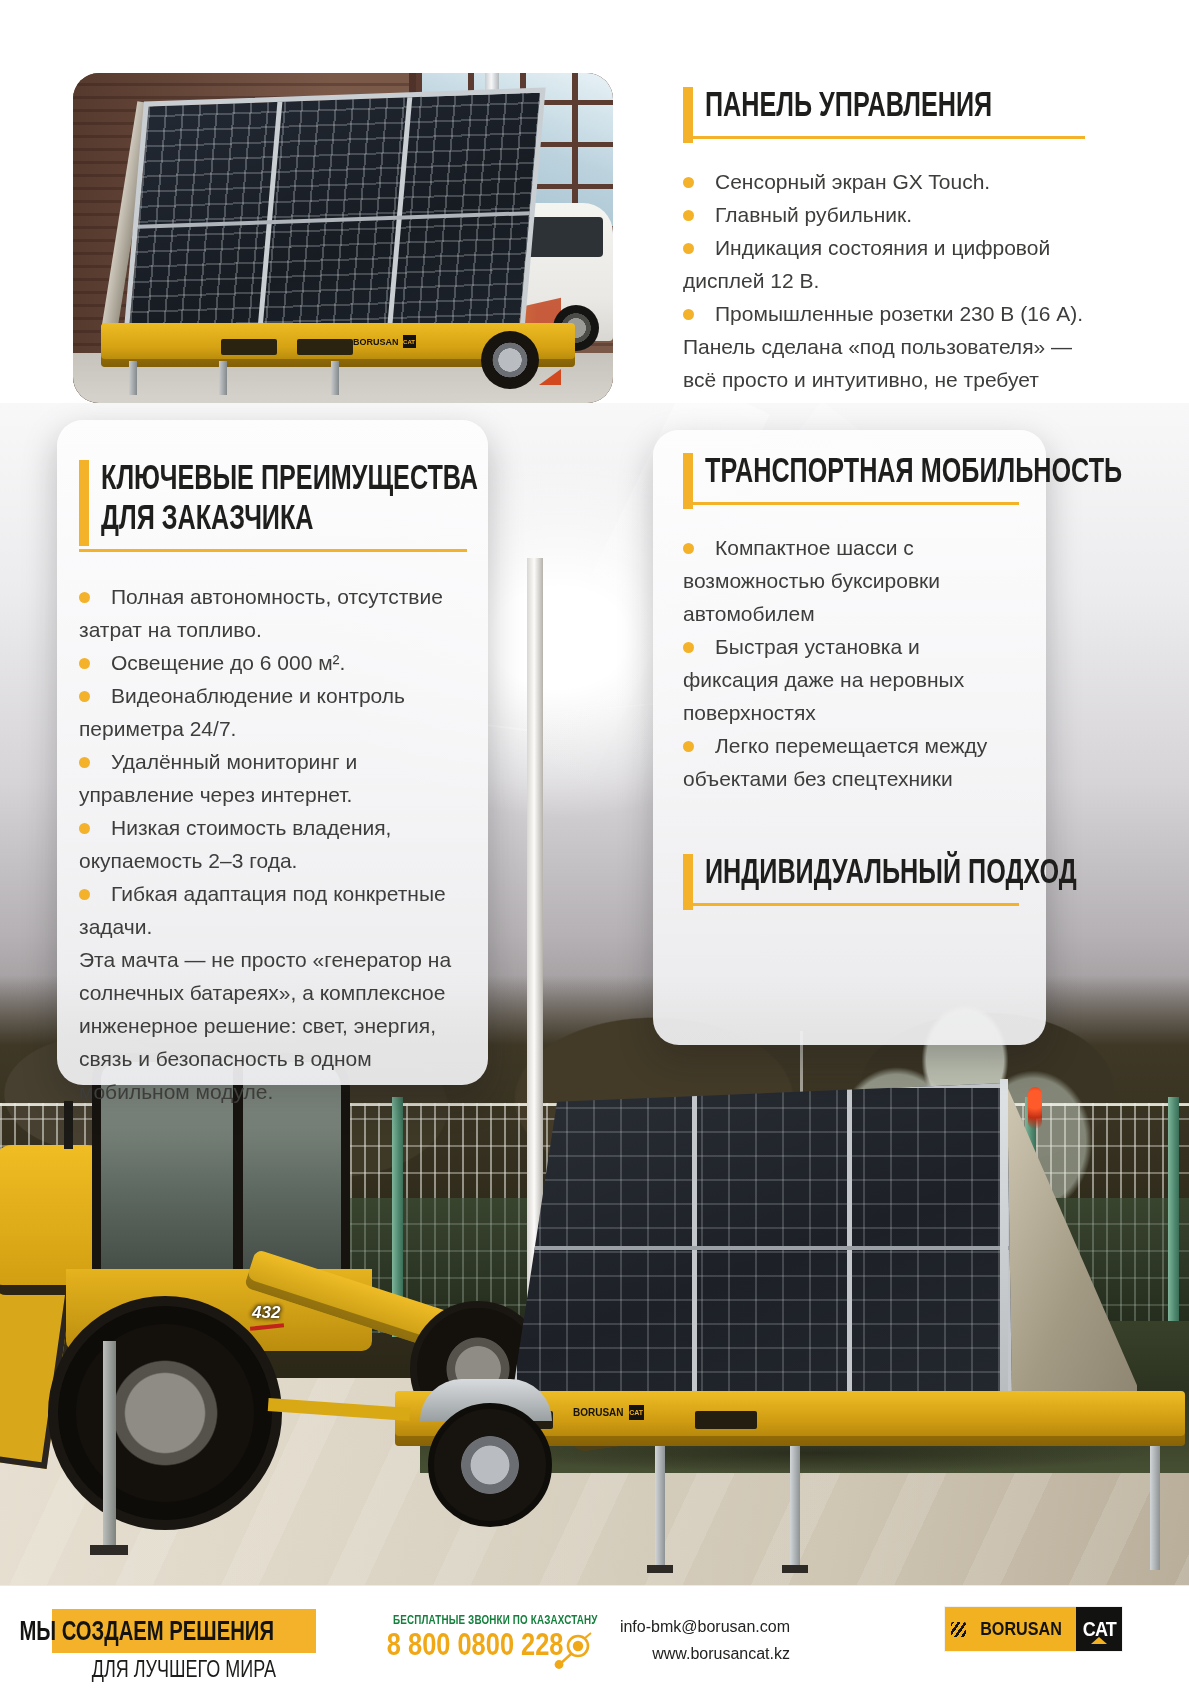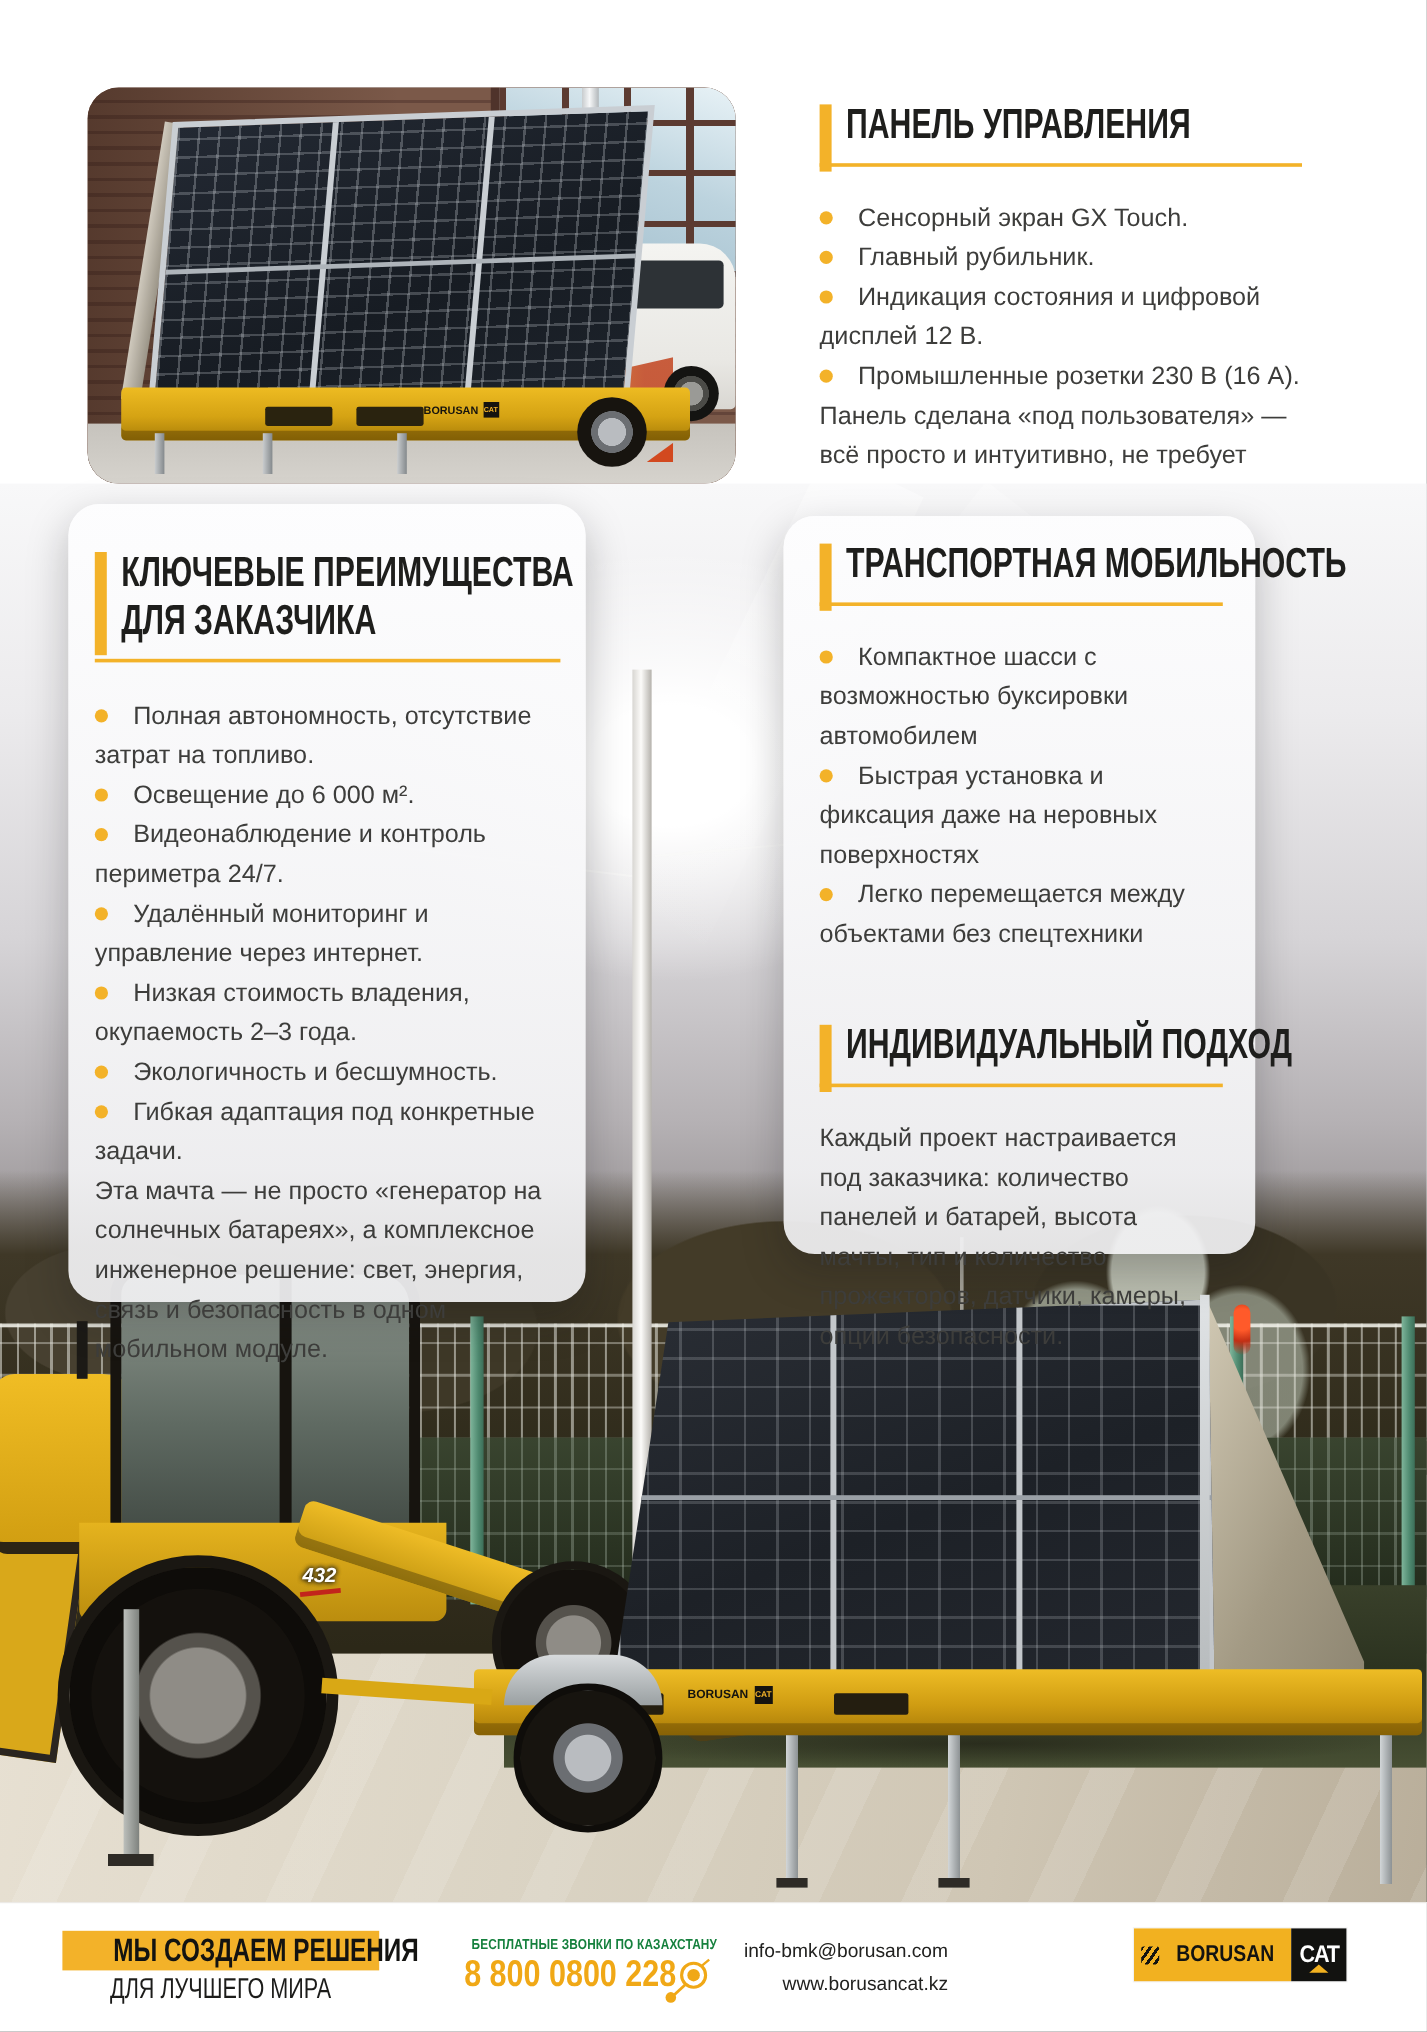--- a/index.html
+++ b/index.html
@@ -150,21 +150,21 @@
   .tr-wheel{left:428px;top:1000px;width:112px;height:112px;border-radius:50%;border:6px solid #0f0d0a;
      background:radial-gradient(circle,#b9bcc0 0 24%,#6b6e72 25% 36%,#17140f 37%);}
   .tr-leg{top:1043px;width:10px;height:124px;background:linear-gradient(90deg,#d2d6d8,#8d9294);}
   .tr-foot{top:1162px;width:26px;height:8px;background:#2e2b26;}
   .red-glow{left:1028px;top:684px;width:14px;height:42px;border-radius:8px;background:radial-gradient(circle at 50% 30%,#ff5a2a 0 30%,#c22f14 60%,transparent 100%);}
 
   
   .footer{left:0;top:1585px;width:1189px;height:108px;background:#ffffff;border-top:1px solid #eceae6;}
   .footer > div{position:absolute;}
   .ft-tagline{left:52px;top:23px;width:264px;text-align:center;}
-  .tl1{height:33px;background:#F3B229;display:flex;align-items:center;justify-content:flex-start;
+  .tl1{height:44px;background:#F3B229;display:flex;align-items:center;justify-content:flex-end;
        font-size:27px;font-weight:800;color:#131311;}
   .tl1 span,.tl2 span{display:inline-block;transform:scaleX(.75);white-space:nowrap;}
   .tl2{margin-top:2px;font-size:24px;font-weight:400;color:#1c1c1a;}
   .ft-phone{left:348px;top:27px;width:200px;text-align:right;}
   .phone-label{font-size:12px;font-weight:700;color:#15803d;letter-spacing:.2px;white-space:nowrap;}
   .phone-label span{display:inline-block;transform:scaleX(.82);transform-origin:right center;}
   .phone-number{font-size:31px;font-weight:800;color:#F0A816;white-space:nowrap;display:inline-block;transform:scaleX(.82);transform-origin:right center;}
   .phone-icon{position:absolute;right:-44px;top:18px;width:40px;height:40px;}
   .ft-contact{left:590px;top:27px;width:200px;text-align:right;font-size:16px;line-height:27px;color:#222220;}
   .ft-logo{left:945px;top:21px;width:177px;height:44px;display:flex;box-shadow:0 0 0 1px rgba(0,0,0,.05);}
@@ -302,21 +302,20 @@
           <span class="cond">ДЛЯ ЗАКАЗЧИКА</span>
         </h2>
       </div>
       <div class="h-underline"></div>
       <div class="bullets">
           <p class="bullet"><span class="dot"></span><span class="bt">Полная автономность, отсутствие затрат на топливо.</span></p>
           <p class="bullet"><span class="dot"></span><span class="bt">Освещение до 6 000 м².</span></p>
           <p class="bullet"><span class="dot"></span><span class="bt">Видеонаблюдение и контроль периметра 24/7.</span></p>
           <p class="bullet"><span class="dot"></span><span class="bt">Удалённый мониторинг и управление через интернет.</span></p>
           <p class="bullet"><span class="dot"></span><span class="bt">Низкая стоимость владения, окупаемость 2–3 года.</span></p>
-          <p class="bullet"><span class="dot"></span><span class="bt">Экологичность и бесшумность.</span></p>
           <p class="bullet"><span class="dot"></span><span class="bt">Гибкая адаптация под конкретные задачи.</span></p>
         </div>
       <p class="note">Эта мачта — не просто «генератор на солнечных батареях», а комплексное инженерное решение: свет, энергия, связь и безопасность в одном мобильном модуле.</p>
     </div>
   </section>
 
   <section class="abs card card-right">
     <div class="inner">
       <div>
         <div class="h-row">
@@ -329,21 +328,20 @@
             <p class="bullet"><span class="dot"></span><span class="bt">Быстрая установка и фиксация даже на неровных поверхностях</span></p>
             <p class="bullet"><span class="dot"></span><span class="bt">Легко перемещается между объектами без спецтехники</span></p>
           </div>
       </div>
       <div class="sub-individual">
         <div class="h-row">
           <span class="accent-bar"></span>
           <h2><span class="cond">ИНДИВИДУАЛЬНЫЙ ПОДХОД</span></h2>
         </div>
         <div class="h-underline"></div>
-        <p class="plain" style="margin-top:26px;">Каждый проект настраивается под заказчика: количество панелей и батарей, высота мачты, тип и количество прожекторов, датчики, камеры, опции безопасности.</p>
       </div>
     </div>
   </section>
 
   <footer class="abs footer">
     <div class="ft-tagline">
       <div class="tl1">
           <span>МЫ СОЗДАЕМ РЕШЕНИЯ</span>
         </div>
       <div class="tl2"><span>ДЛЯ ЛУЧШЕГО МИРА</span></div>

